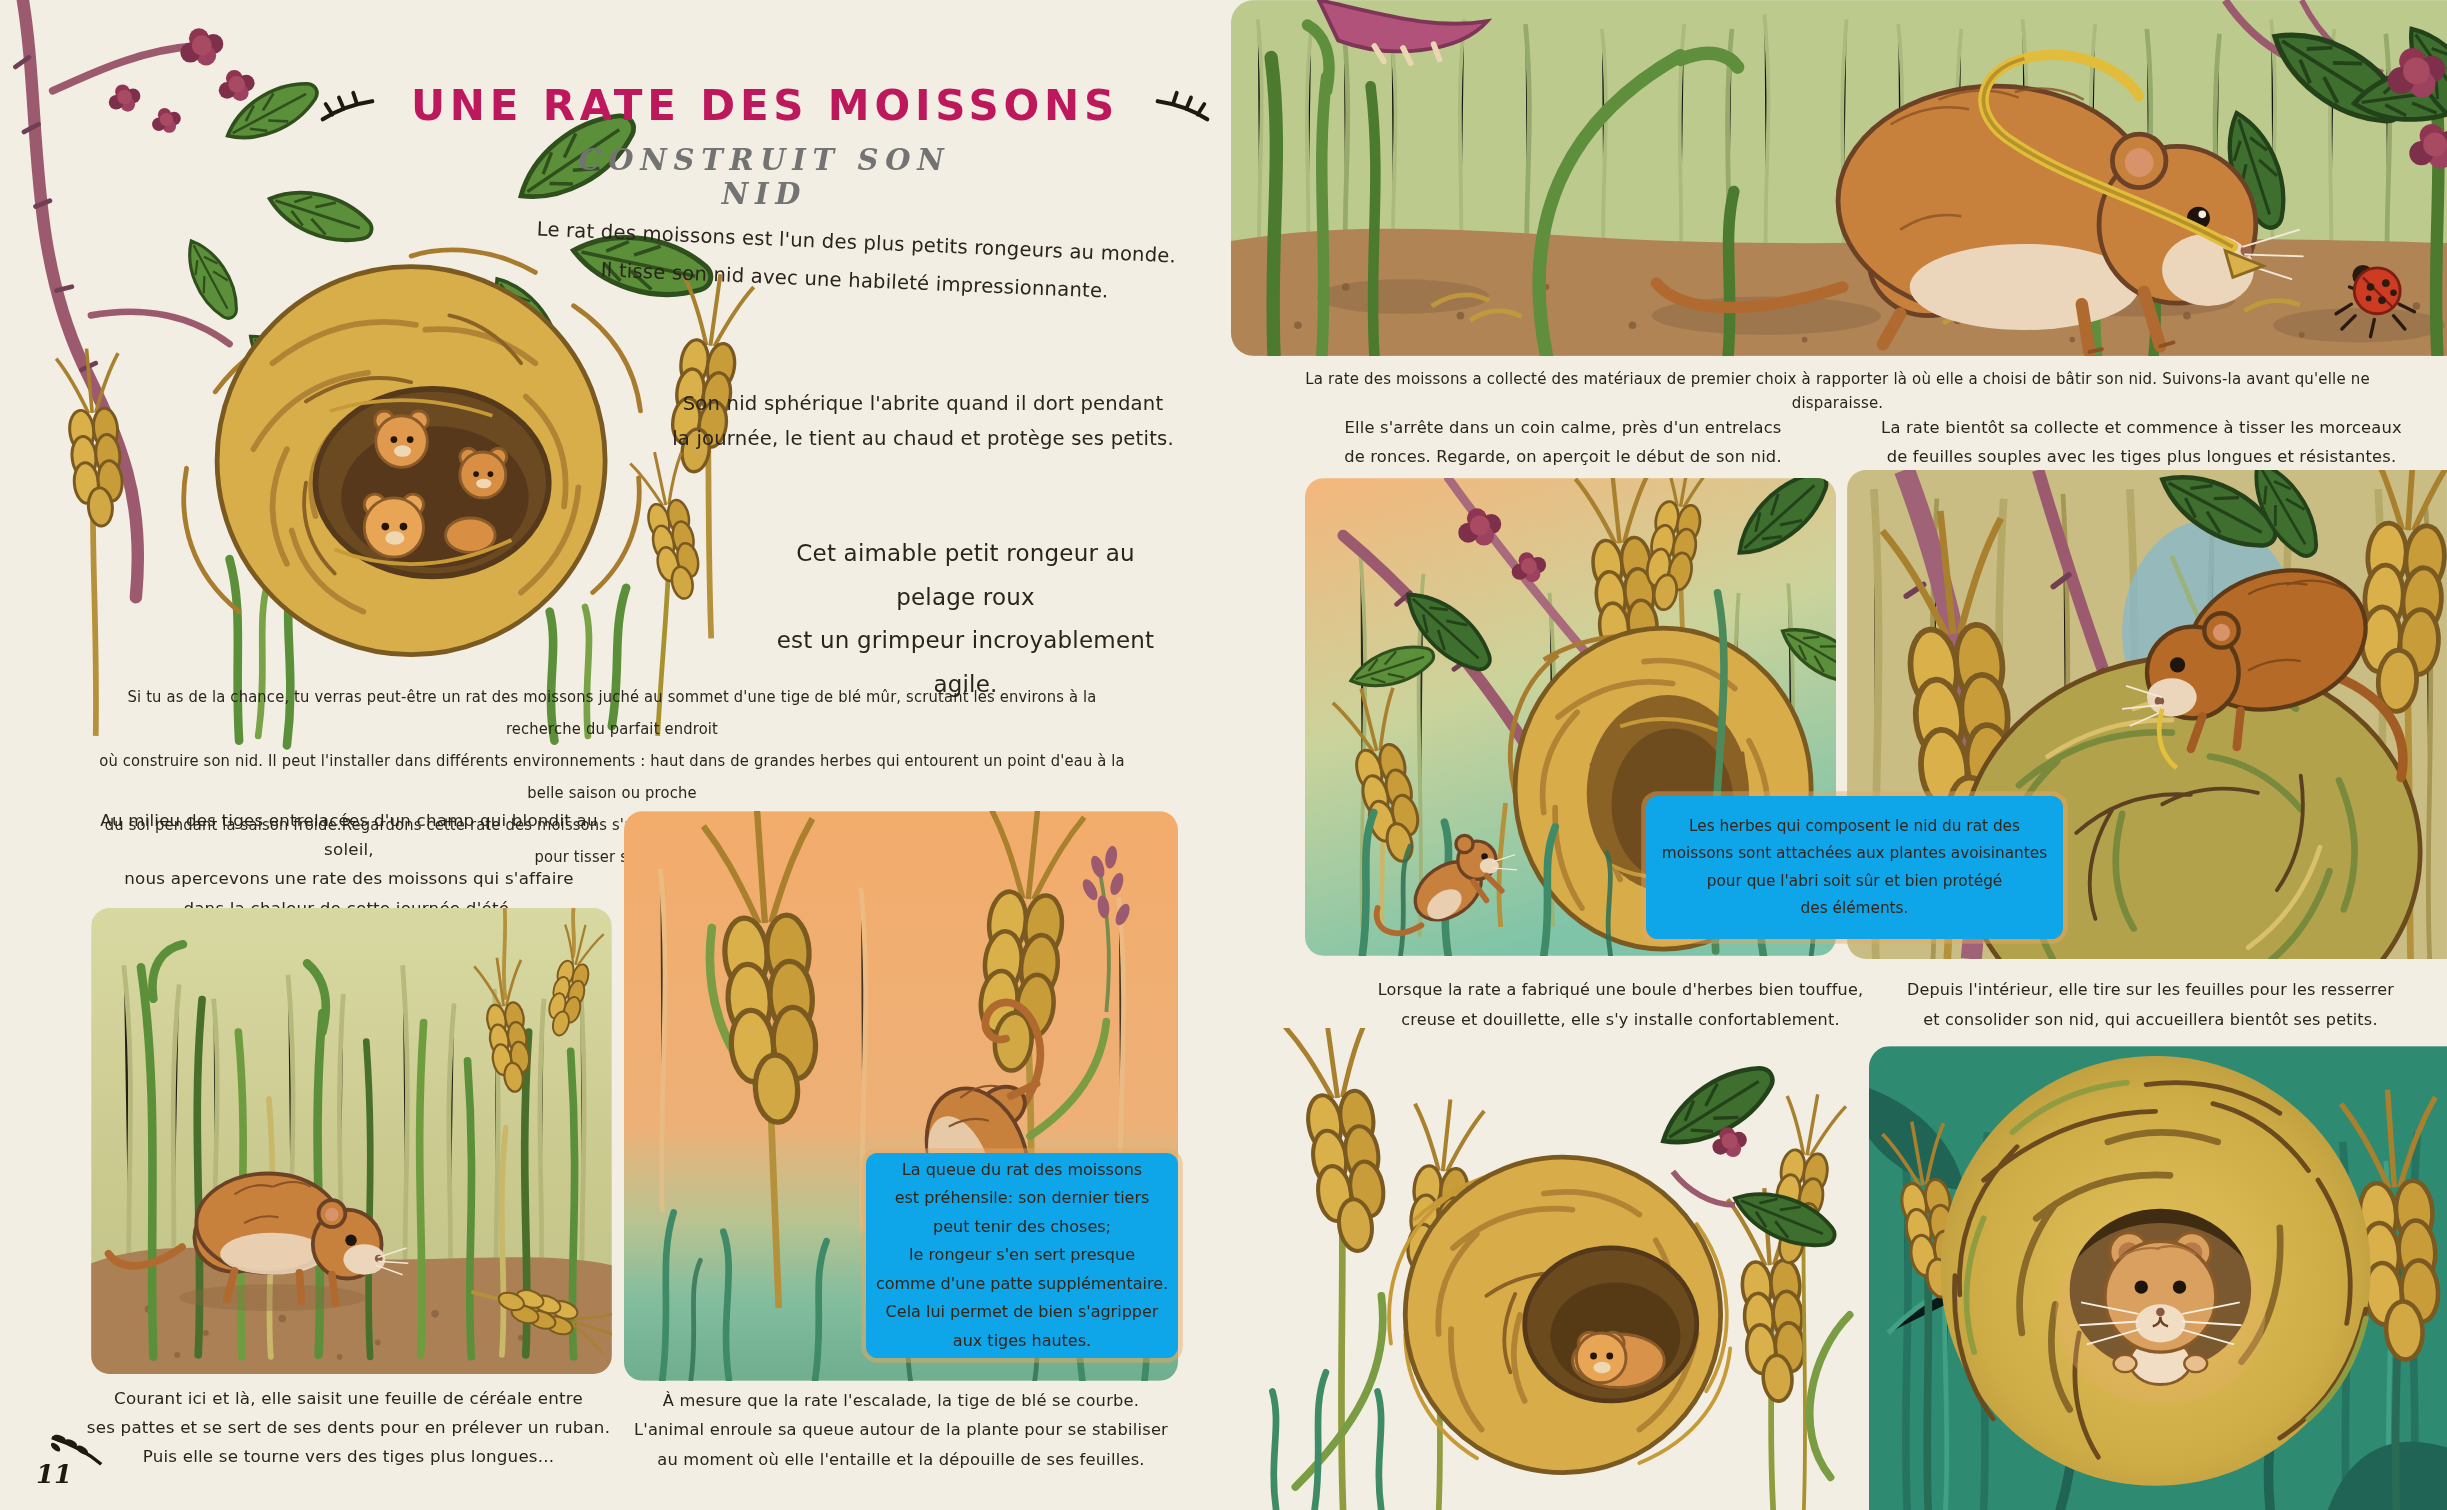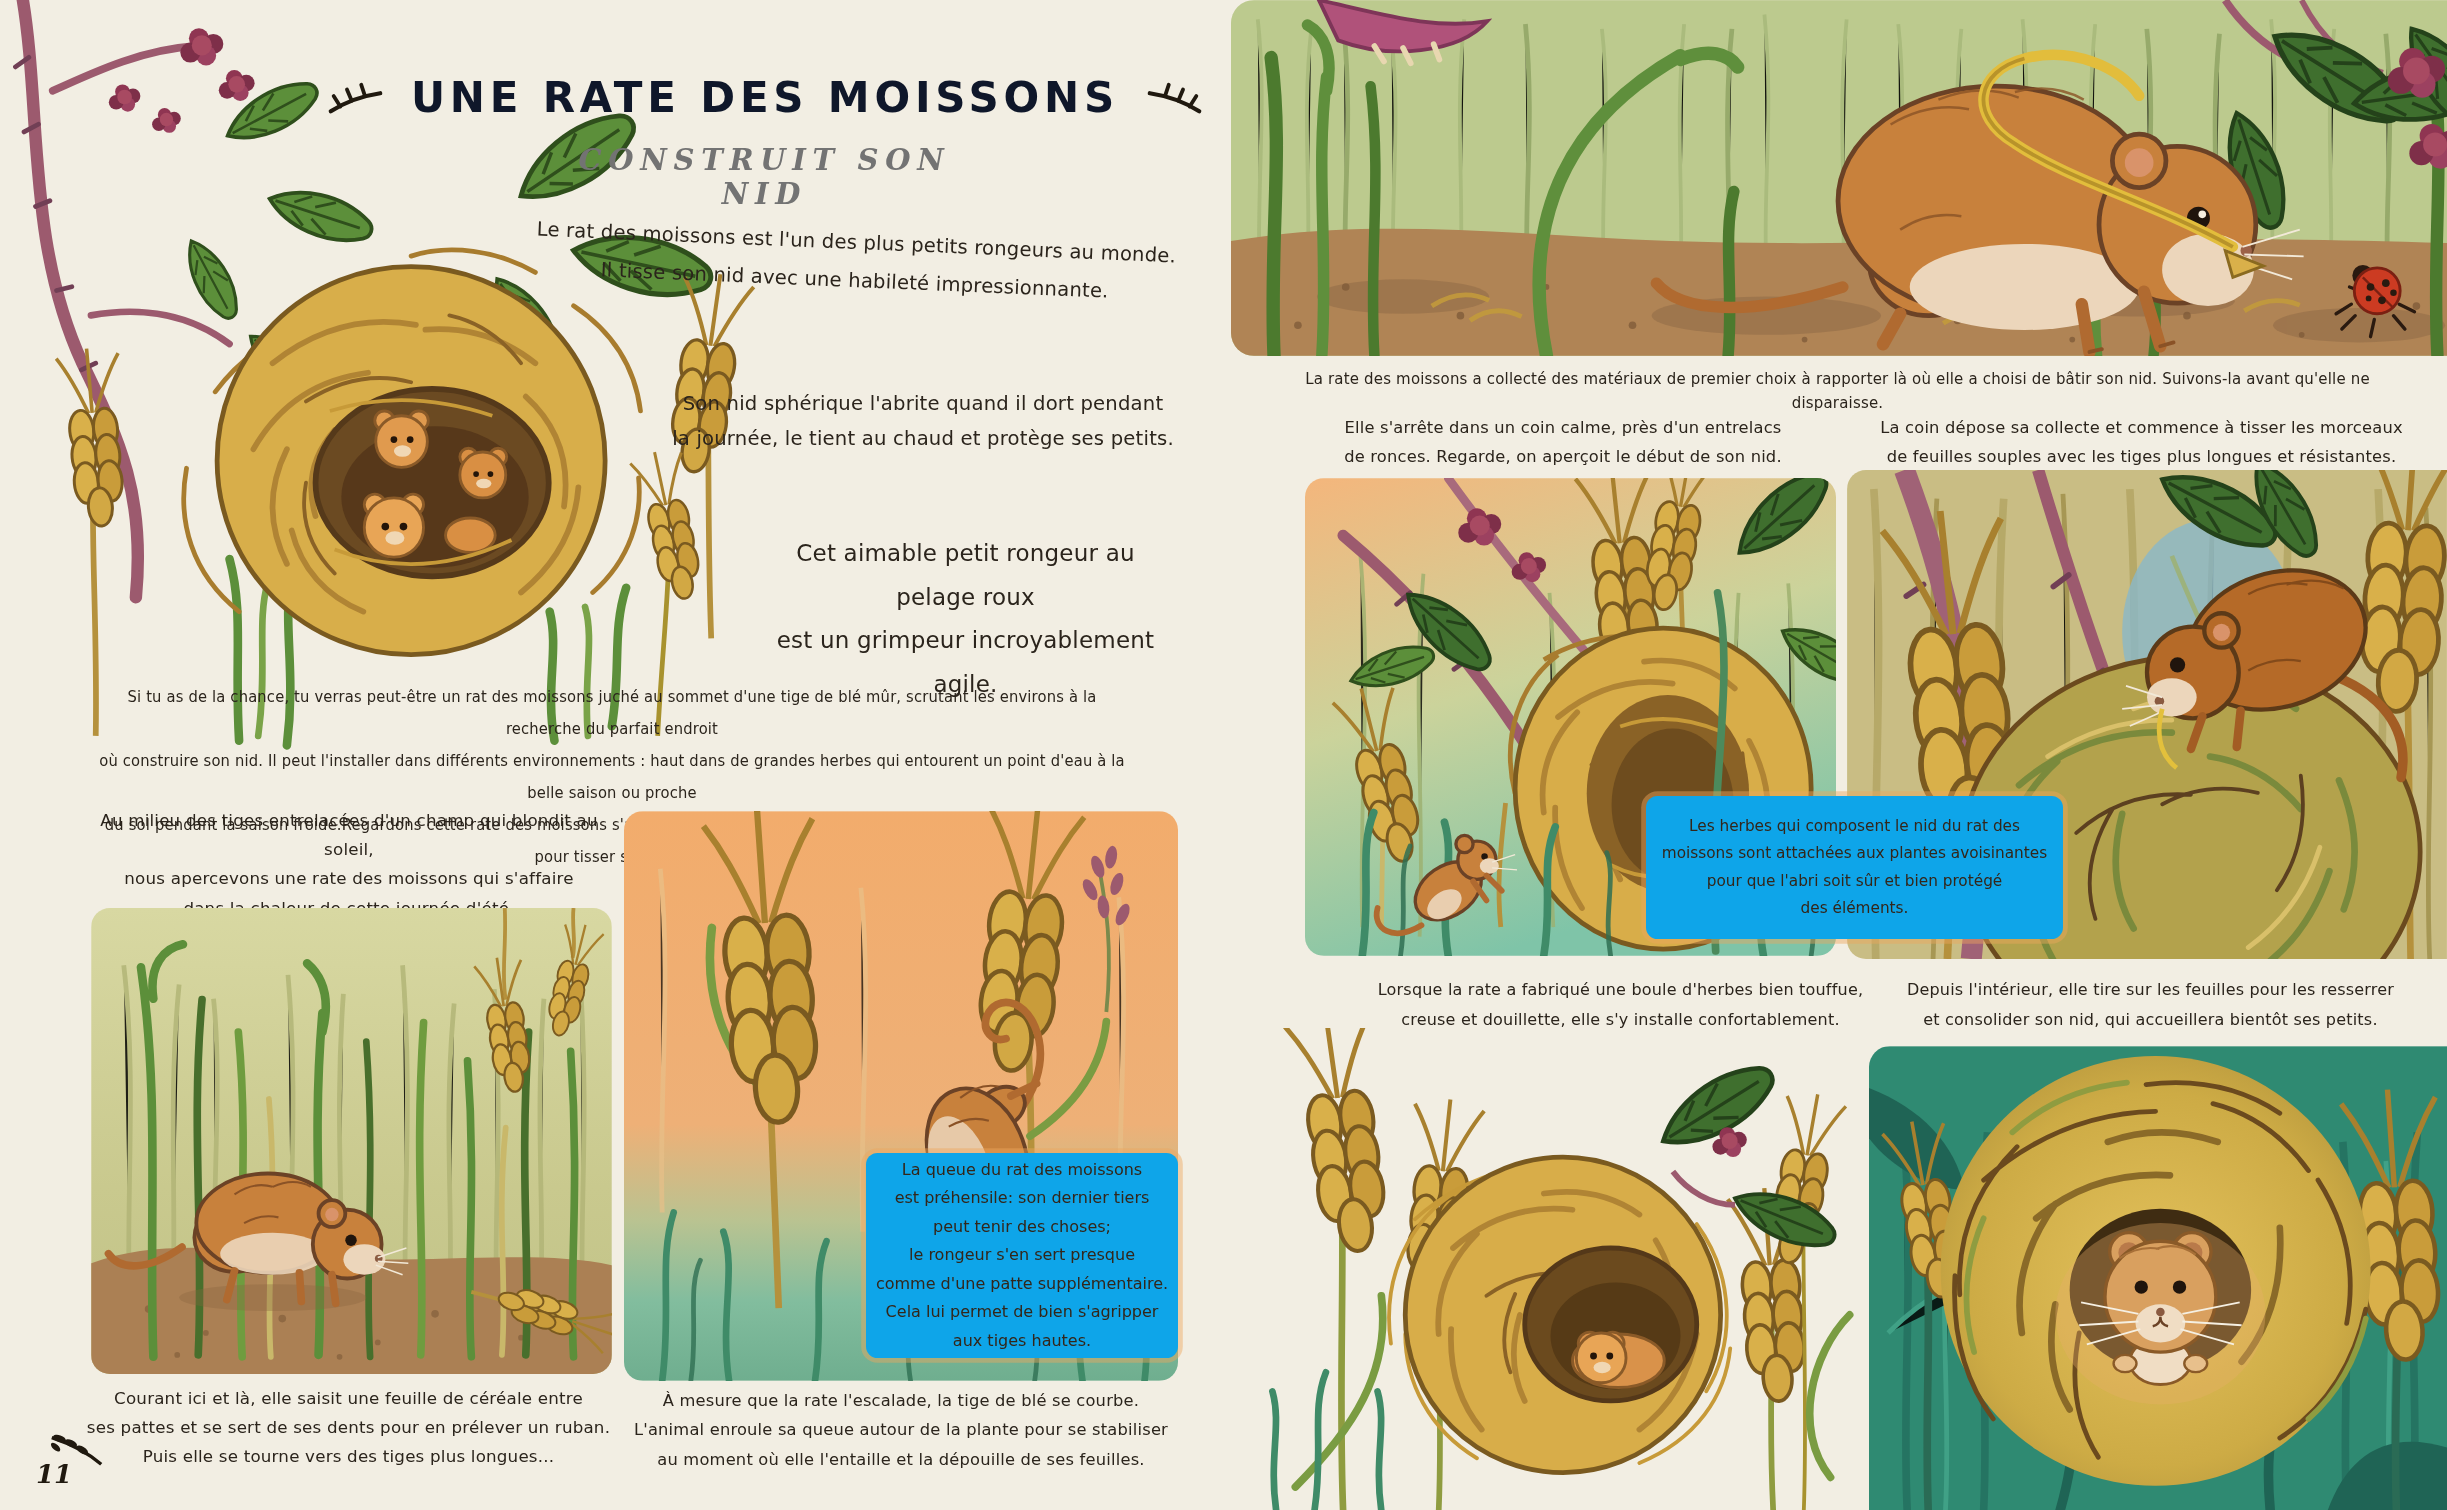--- a/index.html
+++ b/index.html
@@ -5,22 +5,22 @@
   html,body{margin:0;padding:0;background:#e8e3d6;}
   .spread{position:relative;width:2447px;height:1510px;background:#f2eee3;overflow:hidden;
           font-family:"DejaVu Sans",sans-serif;color:#2b241c;}
   .abs{position:absolute;}
   .cap{position:absolute;text-align:center;white-space:pre-line;color:#2b241c;
        font-family:"DejaVu Sans",sans-serif;letter-spacing:0.2px;}
   .condense{transform:scaleX(.92);transform-origin:50% 0;}
   .panel{position:absolute;overflow:hidden;border-radius:19px;}
   .panel svg{display:block;}
   .title-row{position:absolute;display:flex;align-items:center;justify-content:center;gap:25px;}
-  h1.book-title{margin:0;font-family:"DejaVu Sans",sans-serif;font-weight:700;font-size:42px;
-       letter-spacing:4.8px;color:#0f172a;white-space:nowrap;}
+  h1.book-title{margin:8px;font-family:"DejaVu Sans",sans-serif;font-weight:700;font-size:42px;
+       letter-spacing:4.8px;color:#be185d;white-space:nowrap;}
   .book-subtitle{position:absolute;text-align:center;font-weight:700;font-style:italic;font-size:29px;
        letter-spacing:6.7px;color:#737373;font-family:"DejaVu Serif",serif;}
   .orange-box{position:absolute;background:#0ea5e9;border-radius:11.5px;z-index:5;
        box-shadow:0 0 0 4.8px rgba(237,166,94,.45);display:flex;align-items:center;justify-content:center;}
   .orange-box .inner{white-space:pre-line;text-align:center;color:#33261a;}
   .pagenum{position:absolute;font-family:"DejaVu Serif",serif;font-style:italic;font-weight:700;
        font-size:26px;color:#20190f;}
 </style>
 </head>
 <body>
@@ -413,21 +413,21 @@
             <circle cx="1190" cy="312" r="3"></circle>
         </g>
       </g>
     </svg>
   </div>
 
   <div class="cap condense" style="left:1243px;top:367px;width:1189px;font-size:16.3px;line-height:1.5;">La rate des moissons a collecté des matériaux de premier choix à rapporter là où elle a choisi de bâtir son nid. Suivons-la avant qu'elle ne disparaisse.</div>
 
   <div class="cap" style="left:1329px;top:413px;width:468px;font-size:16.3px;line-height:1.8;">Elle s'arrête dans un coin calme, près d'un entrelacs
 de ronces. Regarde, on aperçoit le début de son nid.</div>
-  <div class="cap" style="left:1874px;top:413px;width:535px;font-size:16.3px;line-height:1.8;">La coin dépose sa collecte et commence à tisser les morceaux
+  <div class="cap" style="left:1874px;top:413px;width:535px;font-size:16.3px;line-height:1.8;">La rate bientôt sa collecte et commence à tisser les morceaux
 de feuilles souples avec les tiges plus longues et résistantes.</div>
 
   <div class="panel" style="left:1305px;top:478px;width:531px;height:478px;">
     <svg width="531" height="478" viewBox="0 0 556 500">
       <defs>
         <linearGradient id="startBg" x1="0" y1="0" x2=".35" y2="1">
           <stop offset="0" stop-color="#f4b67c"></stop>
             <stop offset=".5" stop-color="#cbd39b"></stop>
             <stop offset="1" stop-color="#7fc4a8"></stop>
         </linearGradient>

